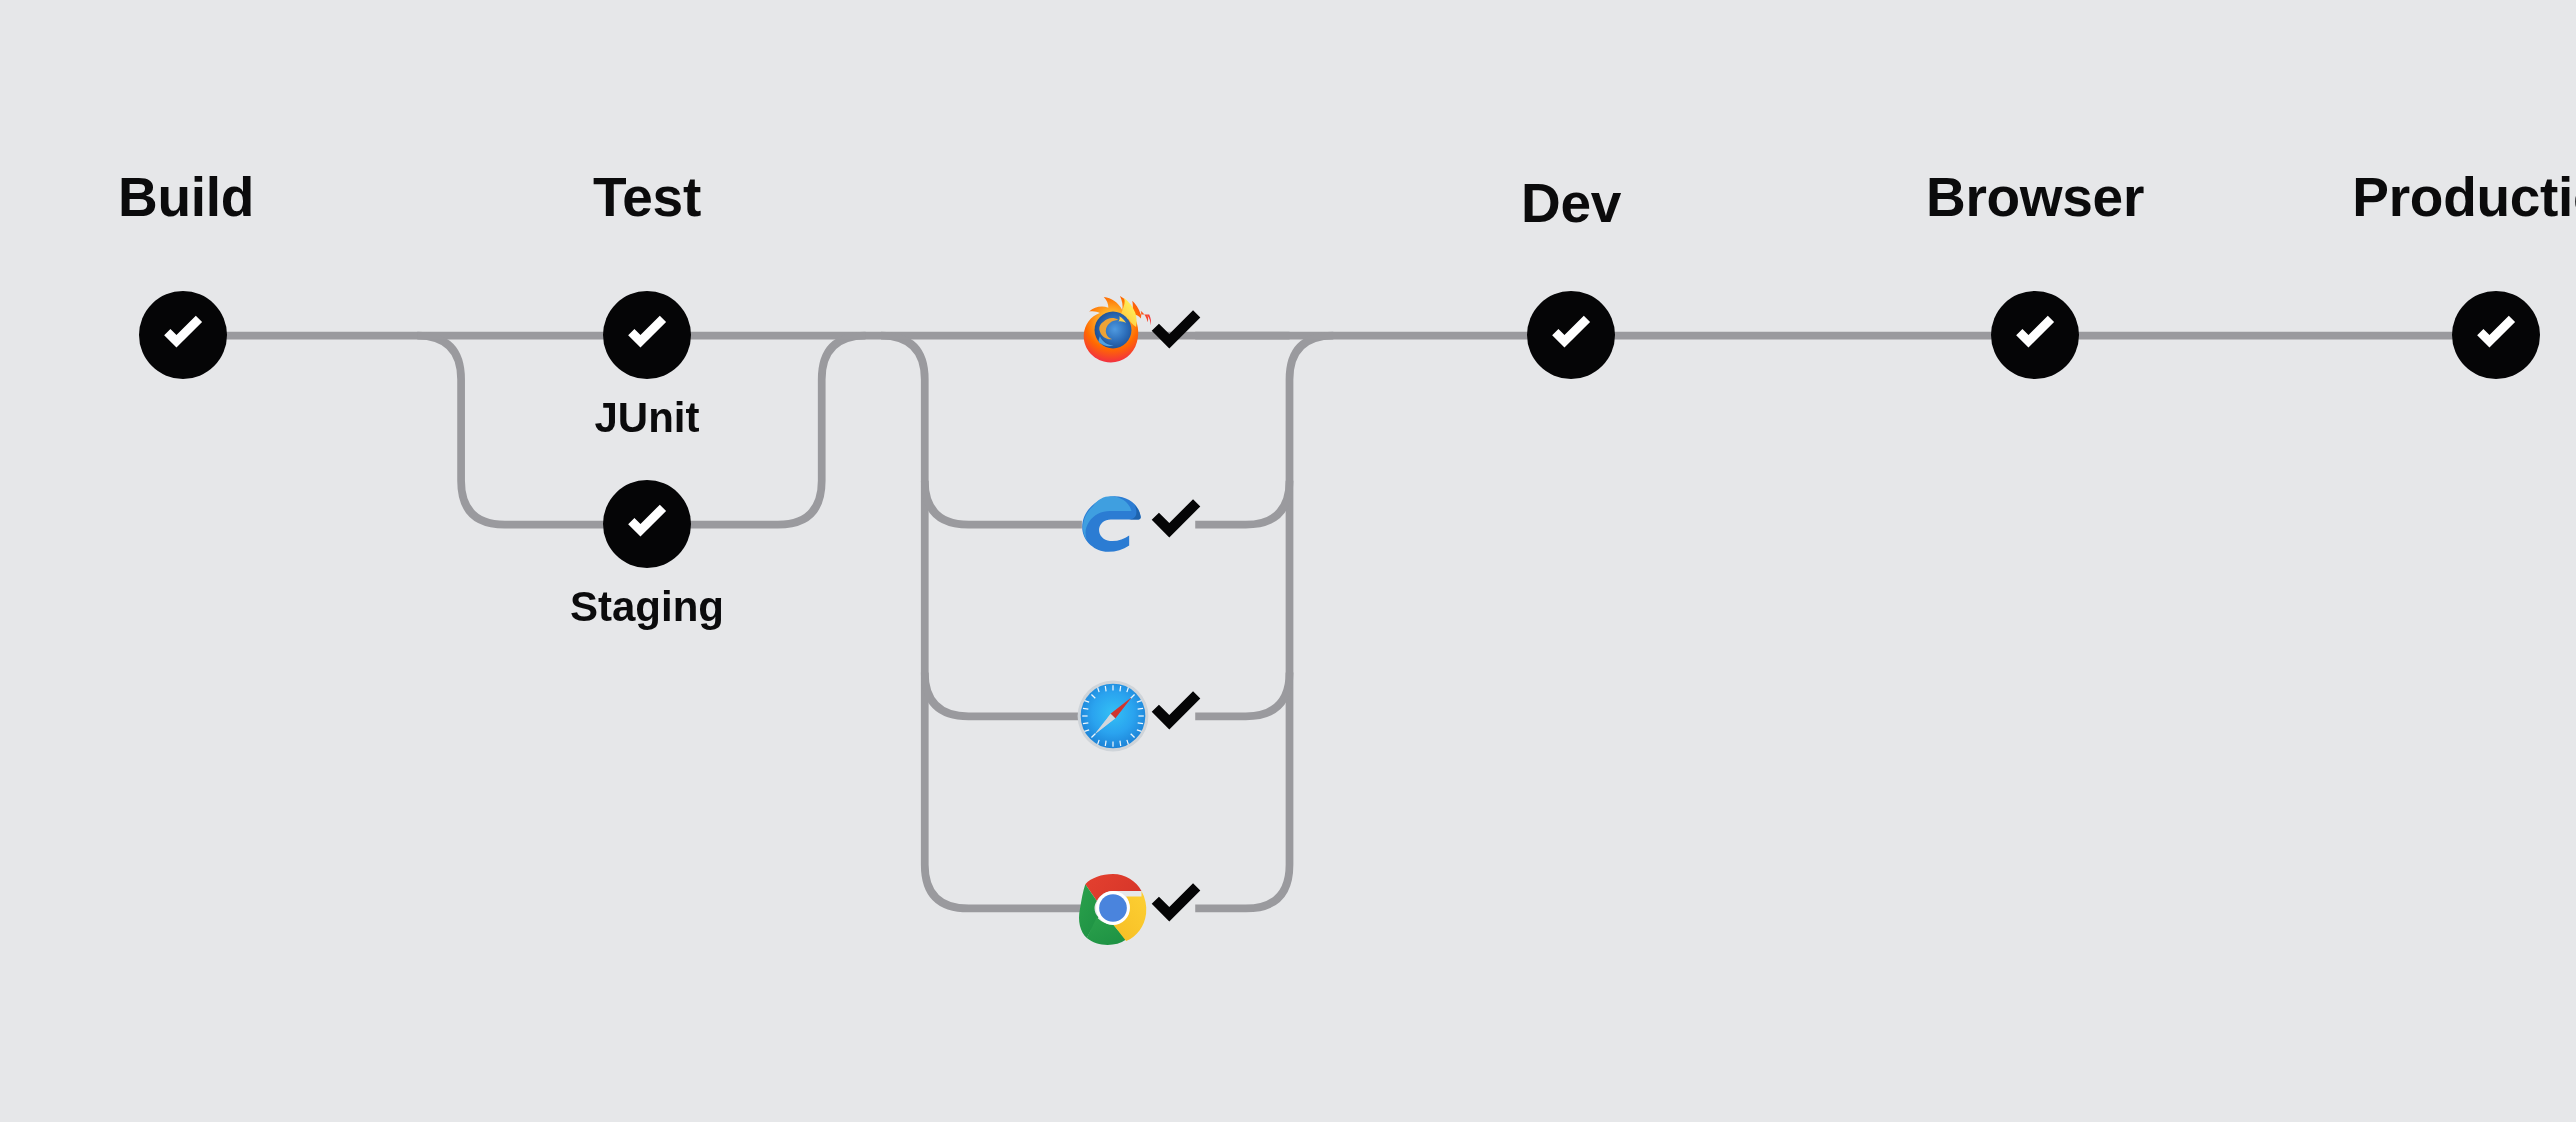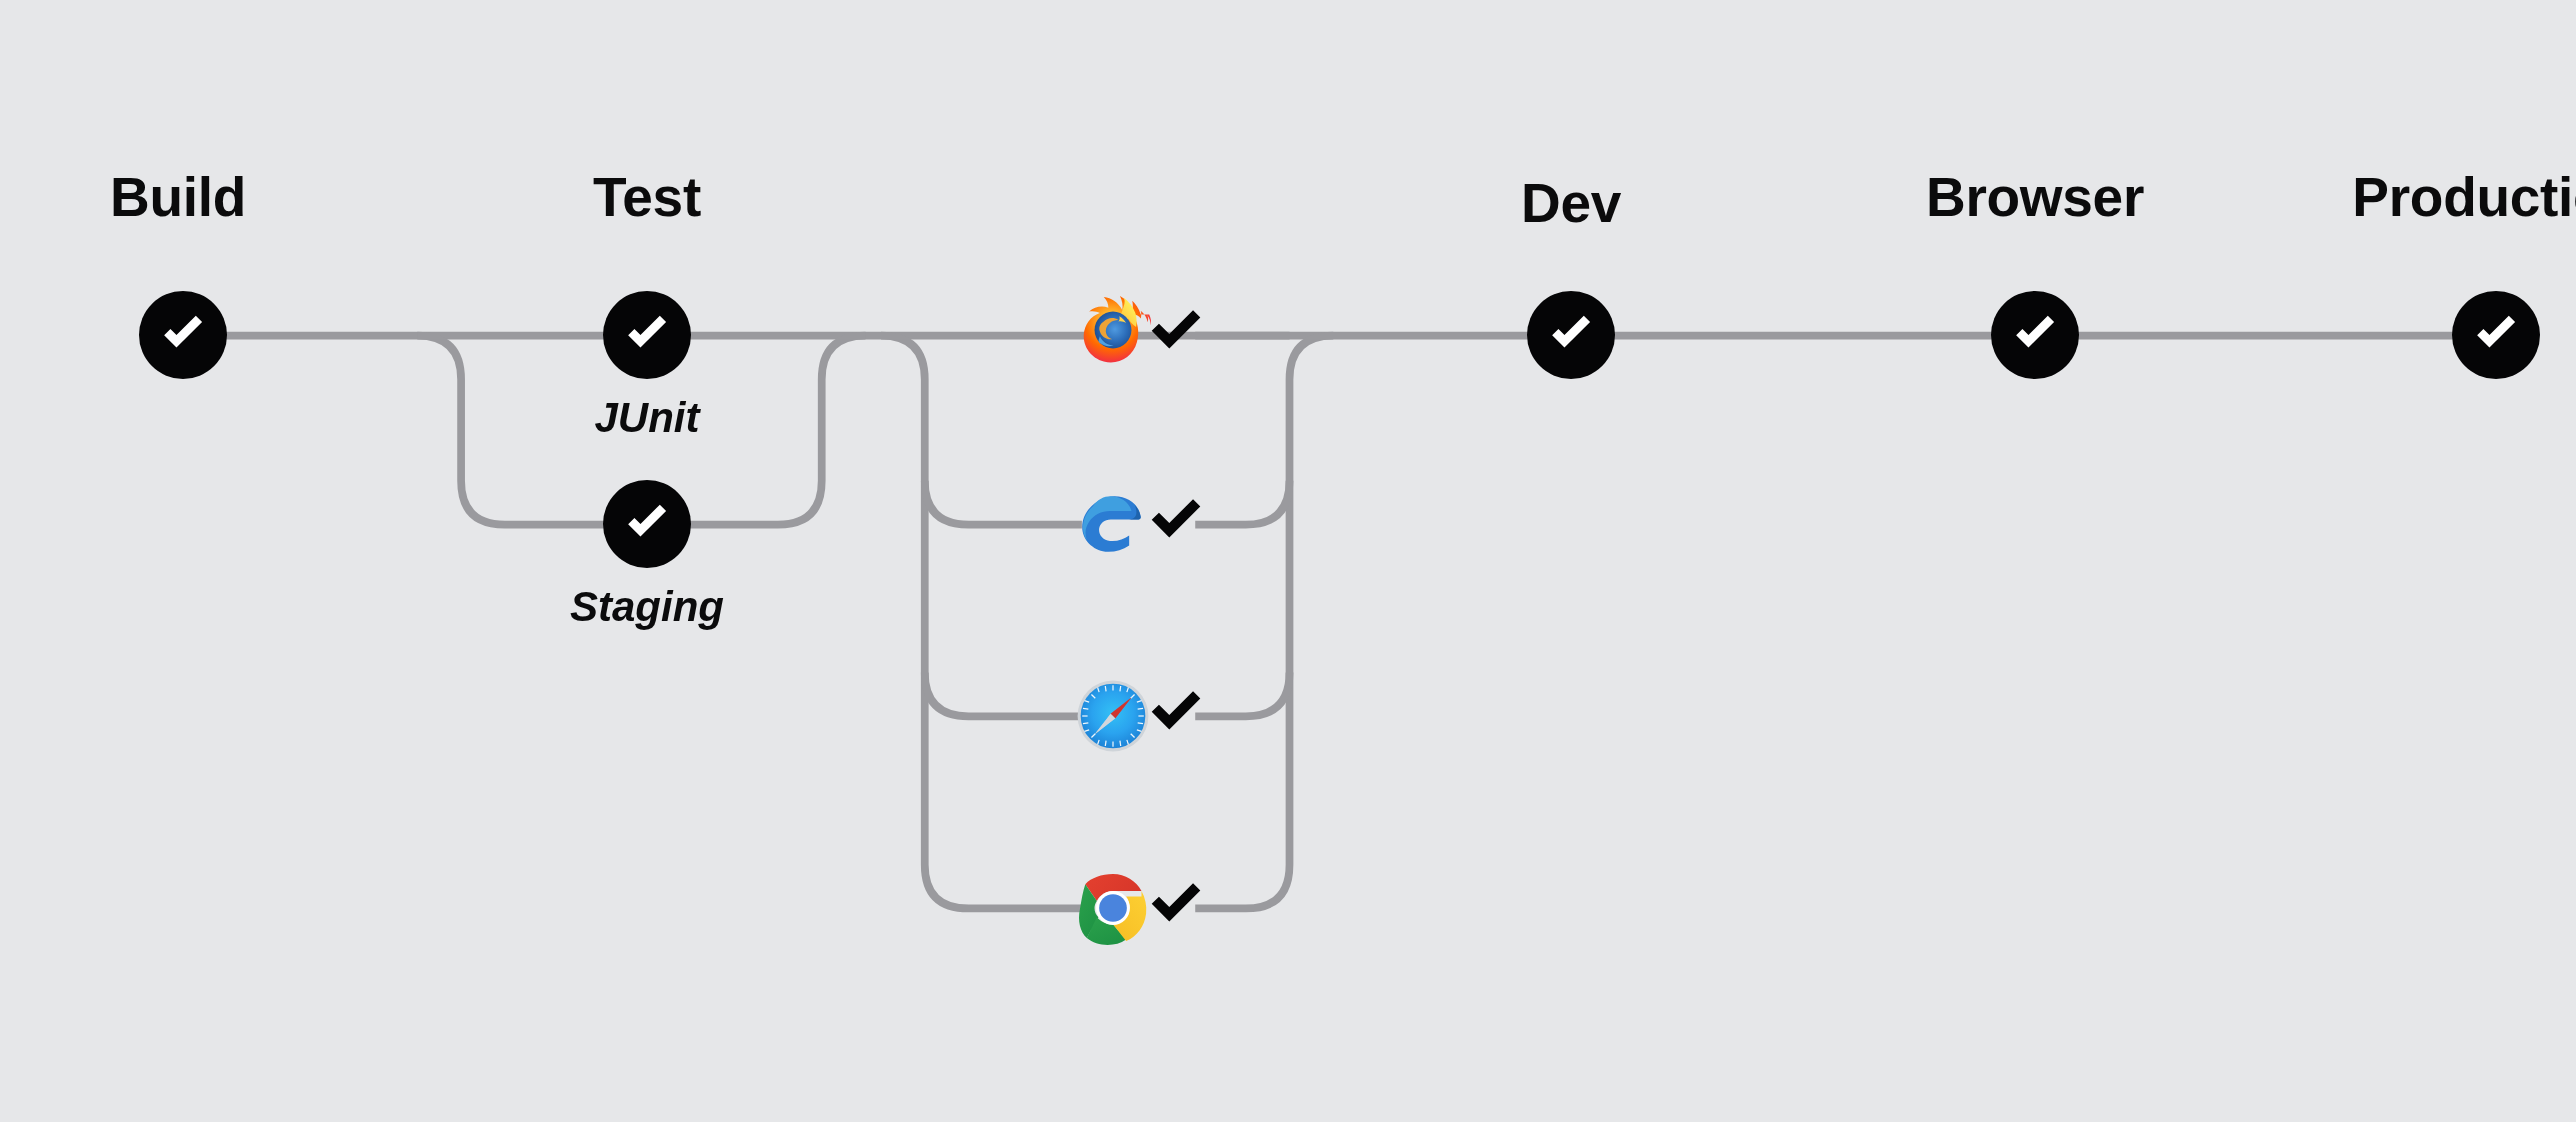--- a/index.html
+++ b/index.html
@@ -42,21 +42,20 @@
 
   
   .job-label {
     position: absolute;
     font-size: 42px;
     font-weight: bold;
     color: #0b0b0c;
     white-space: nowrap;
     transform: translateX(-50%);
     line-height: 1;
-    font-style: italic;
   }
 
   
   .node {
     position: absolute;
     width: 88px;
     height: 88px;
     border-radius: 50%;
     background: #050506;
     transform: translate(-50%, -50%);
@@ -112,21 +111,21 @@
       <path d="M 2320 1763 L 2418 1763 Q 2503 1763 2503 1678 L 2503 736 Q 2503 651 2588 651"></path>
 
       <path d="M 2320 651 L 2503 651"></path>
 
       <path d="M 2320 1018 L 2418 1018 Q 2503 1018 2503 933"></path>
 
       <path d="M 2320 1390 L 2418 1390 Q 2503 1390 2503 1305"></path>
     </g>
   </svg>
 
-  <div class="stage-label" style="left:178px;  top:170px;">Build</div>
+  <div class="stage-label" style="left:186px;  top:170px;">Build</div>
   <div class="stage-label" style="left:647px; top:170px;text-align:right;">Test</div>
   <div class="stage-label" style="left:1571px; top:176px;">Dev</div>
   <div class="stage-label" style="left:2035px; top:170px;">Browser</div>
   <div class="stage-label" style="left:2496px; top:170px;">Production</div>
 
   <div class="node" style="left:183px;  top:335px;">
     <svg viewBox="0 0 24 24">
         <path d="M4.2 12.1 L9.3 17.2 L19.9 6.6 L17.3 4.0 L9.3 12.0 L6.8 9.5 Z" fill="#ffffff"></path>
       </svg>
   </div>

